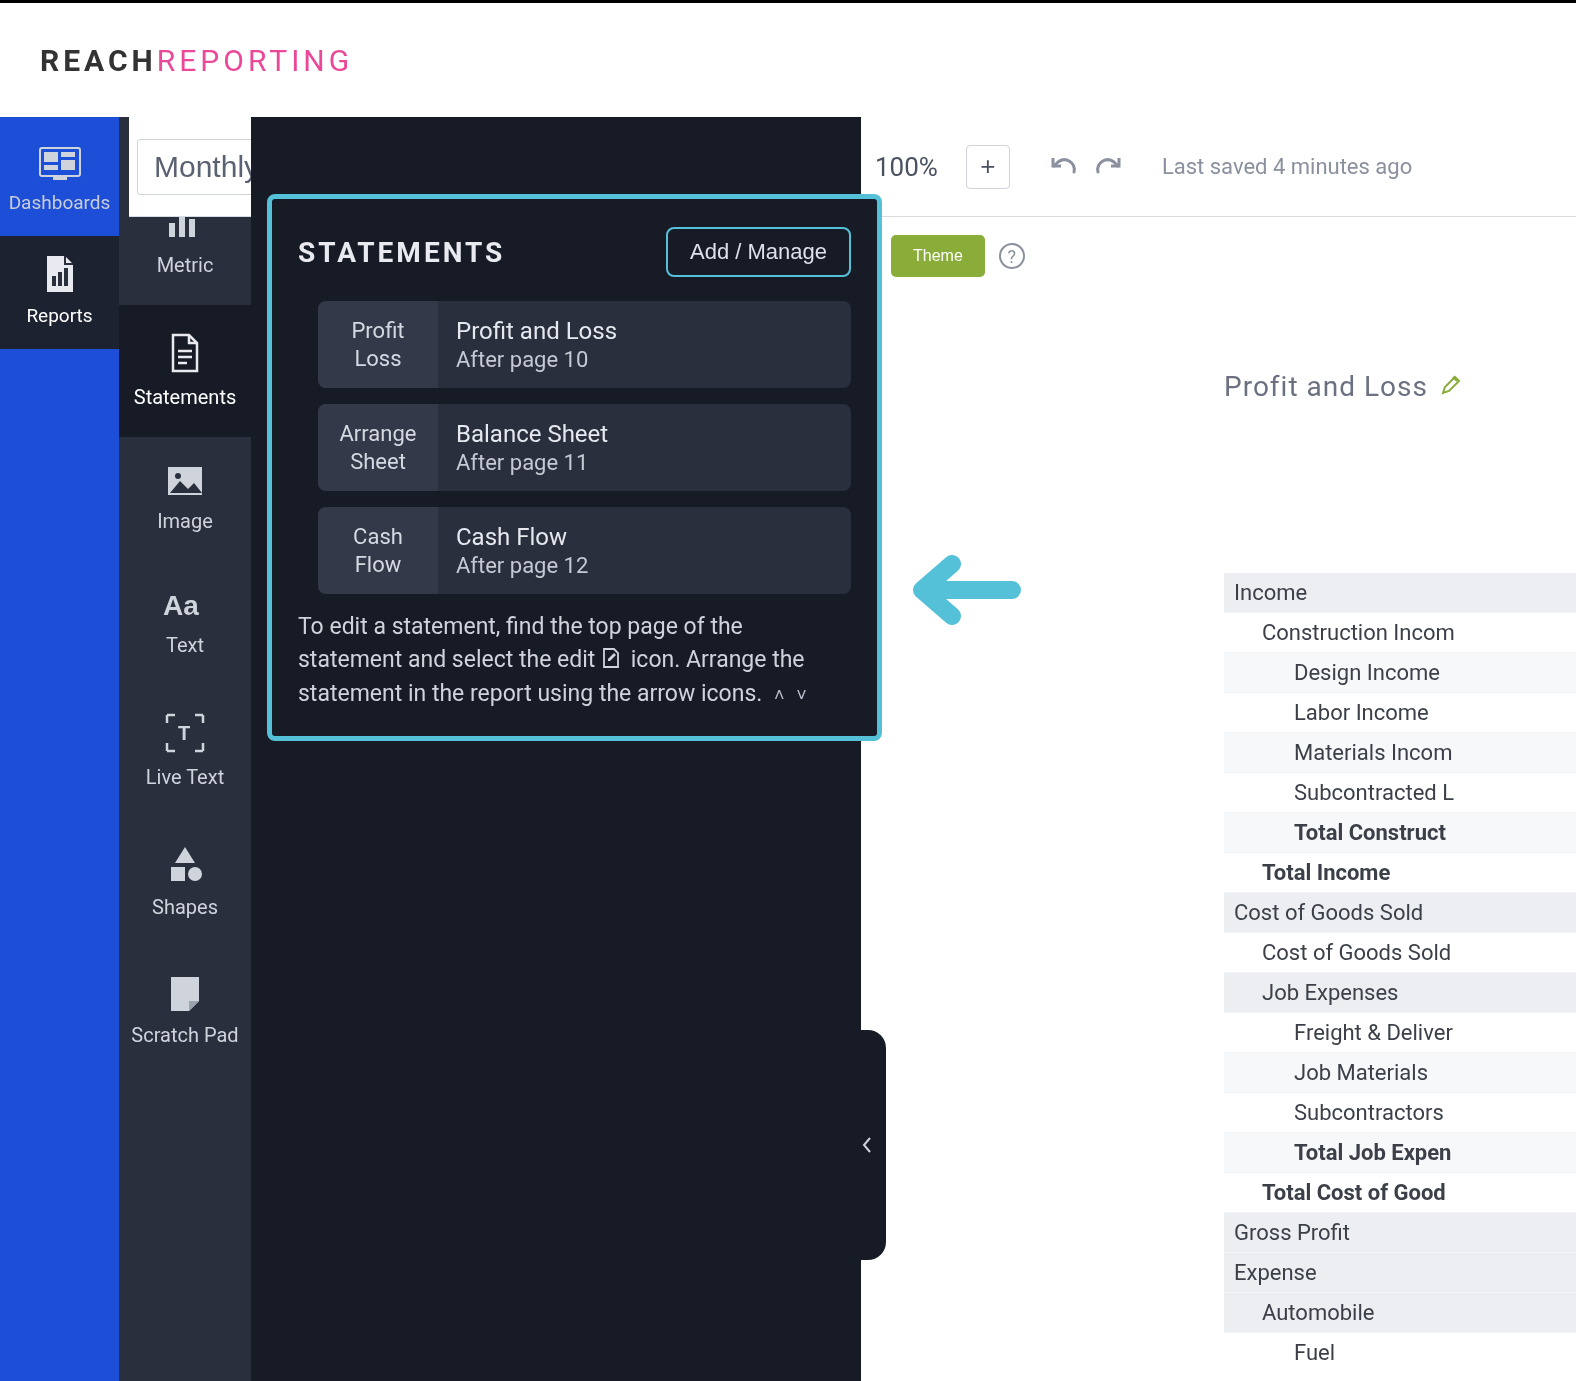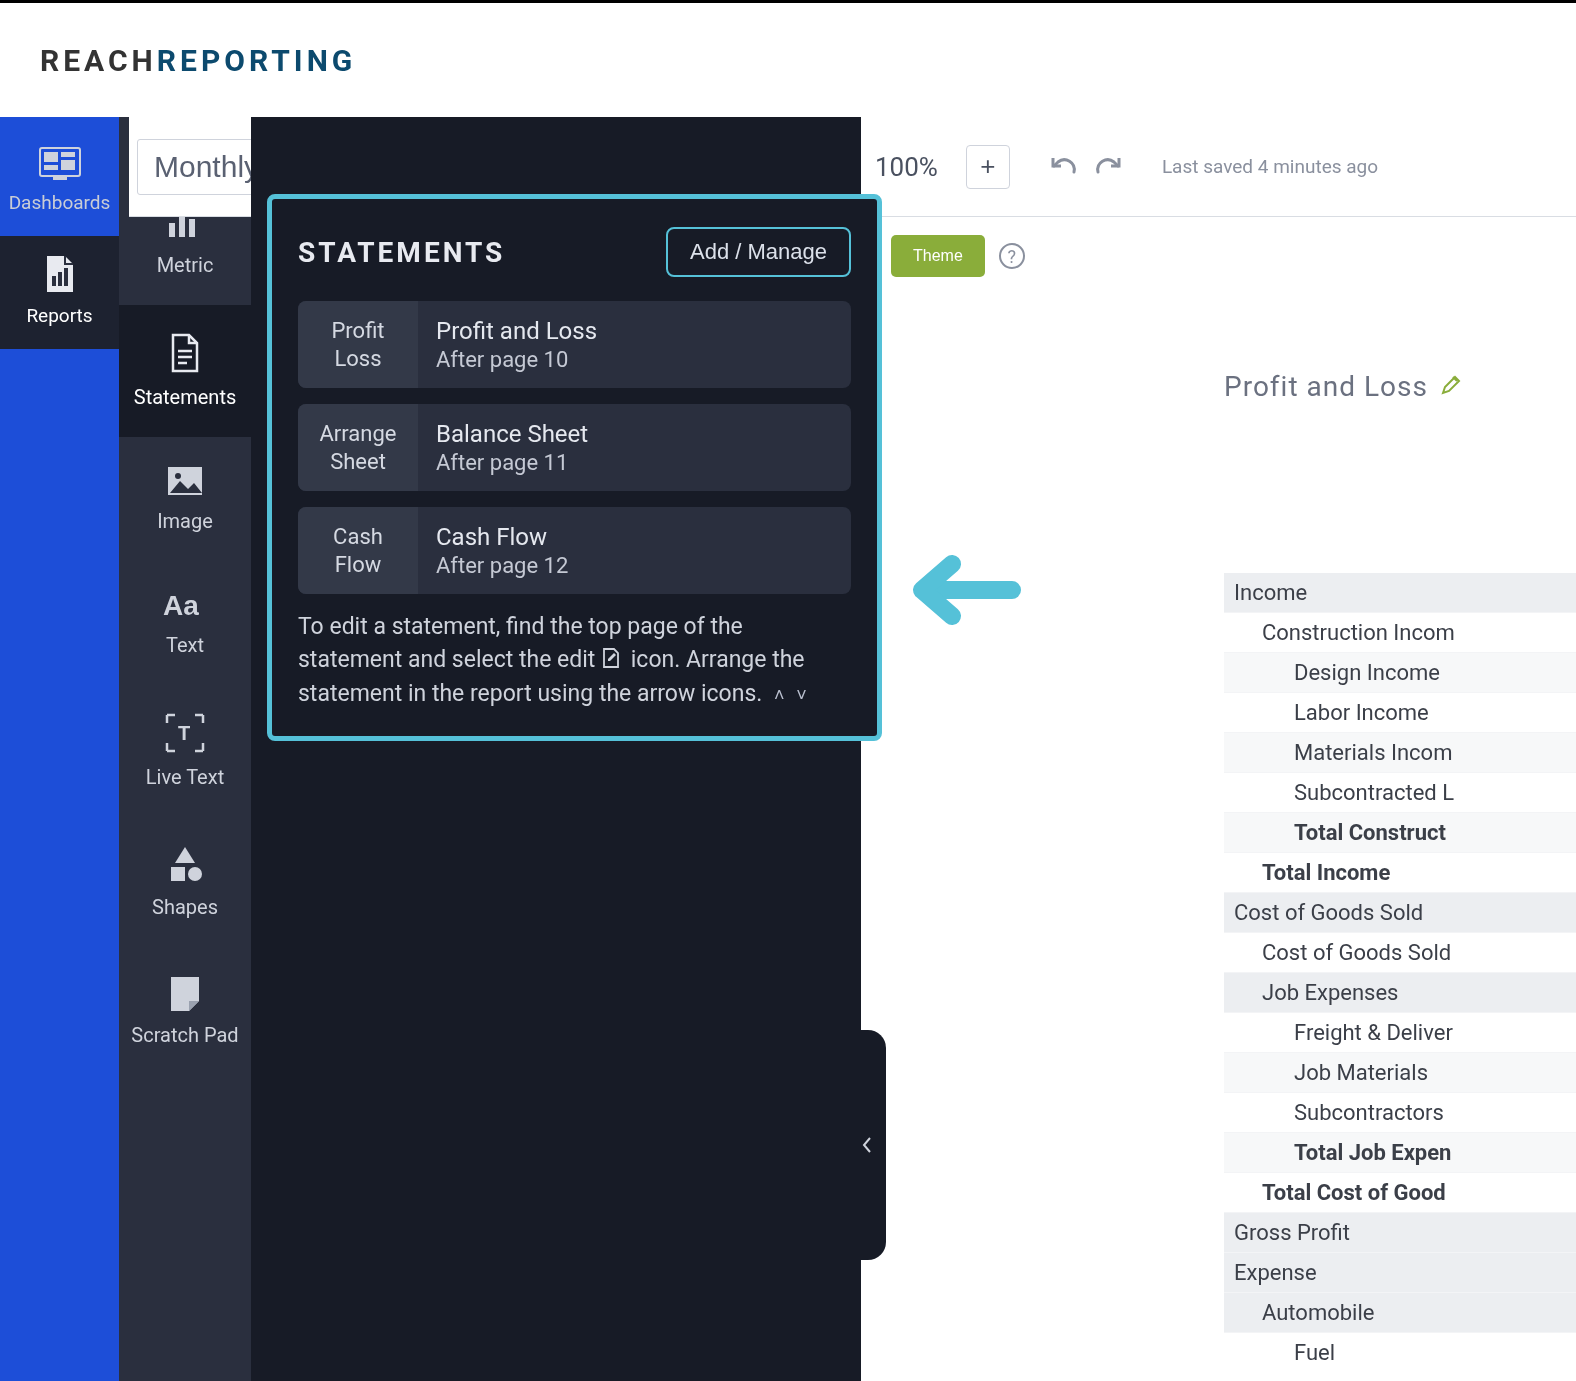--- a/index.html
+++ b/index.html
@@ -18,21 +18,21 @@
   .logo-bar {
     height: 114px;
     display: flex;
     align-items: center;
     padding-left: 40px;
     font-size: 30px;
     letter-spacing: 4px;
     color: #333;
   }
   .logo-bold { font-weight: 700; }
-  .logo-thin { font-weight: 700; color: #0c4a6e; }
+  .logo-thin { font-weight: 400; color: #ec4899; }
 
   
   .app { display: flex; height: calc(100% - 117px); }
 
   
   .sidebar-primary {
     width: 119px;
     background: #1d4ed8;
     color: #cfd3dc;
     display: flex;
@@ -103,20 +103,21 @@
     padding: 10px 22px;
     background: transparent;
     cursor: pointer;
   }
   .stmt-card {
     background: #2a2f3e;
     border-radius: 8px;
     display: flex;
     align-items: stretch;
     margin-bottom: 16px;
+    margin-left: 20px;
   }
   .stmt-card .badge {
     background: #333948;
     border-radius: 8px 0 0 8px;
     width: 120px;
     display:flex; flex-direction:column; align-items:center; justify-content:center;
     font-size: 22px; line-height: 1.25; color:#d5d9e2;
     padding: 14px 6px;
   }
   .stmt-card .info {
@@ -169,21 +170,21 @@
   .gear { color:#9aa1af; font-size:26px; cursor:pointer; }
   .zoom-group { display:flex; align-items:center; gap:28px; }
   .zoom-btn {
     width:44px; height:44px; border:1px solid #cfd3dc; border-radius:4px;
     background:#fff; font-size:26px; color:#4a5160; cursor:pointer;
     display:flex; align-items:center; justify-content:center;
   }
   .zoom-val { font-size:26px; color:#4a5160; }
   .undo-redo { display:flex; gap:16px; margin-left:20px; }
   .undo-redo span { font-size:26px; color:#8a909e; cursor:pointer; }
-  .last-saved { font-size:19px; color:#8a909e; margin-left:20px; }
+  .last-saved { font-size:22px; color:#8a909e; margin-left:20px; }
 
   
   .canvas-area {
     position:absolute;
     left: 251px; top: 217px; right:0; bottom:0;
     background:#fff;
     z-index:1;
   }
   .canvas-toolbar {
     position:absolute; left:640px; top: 18px;

